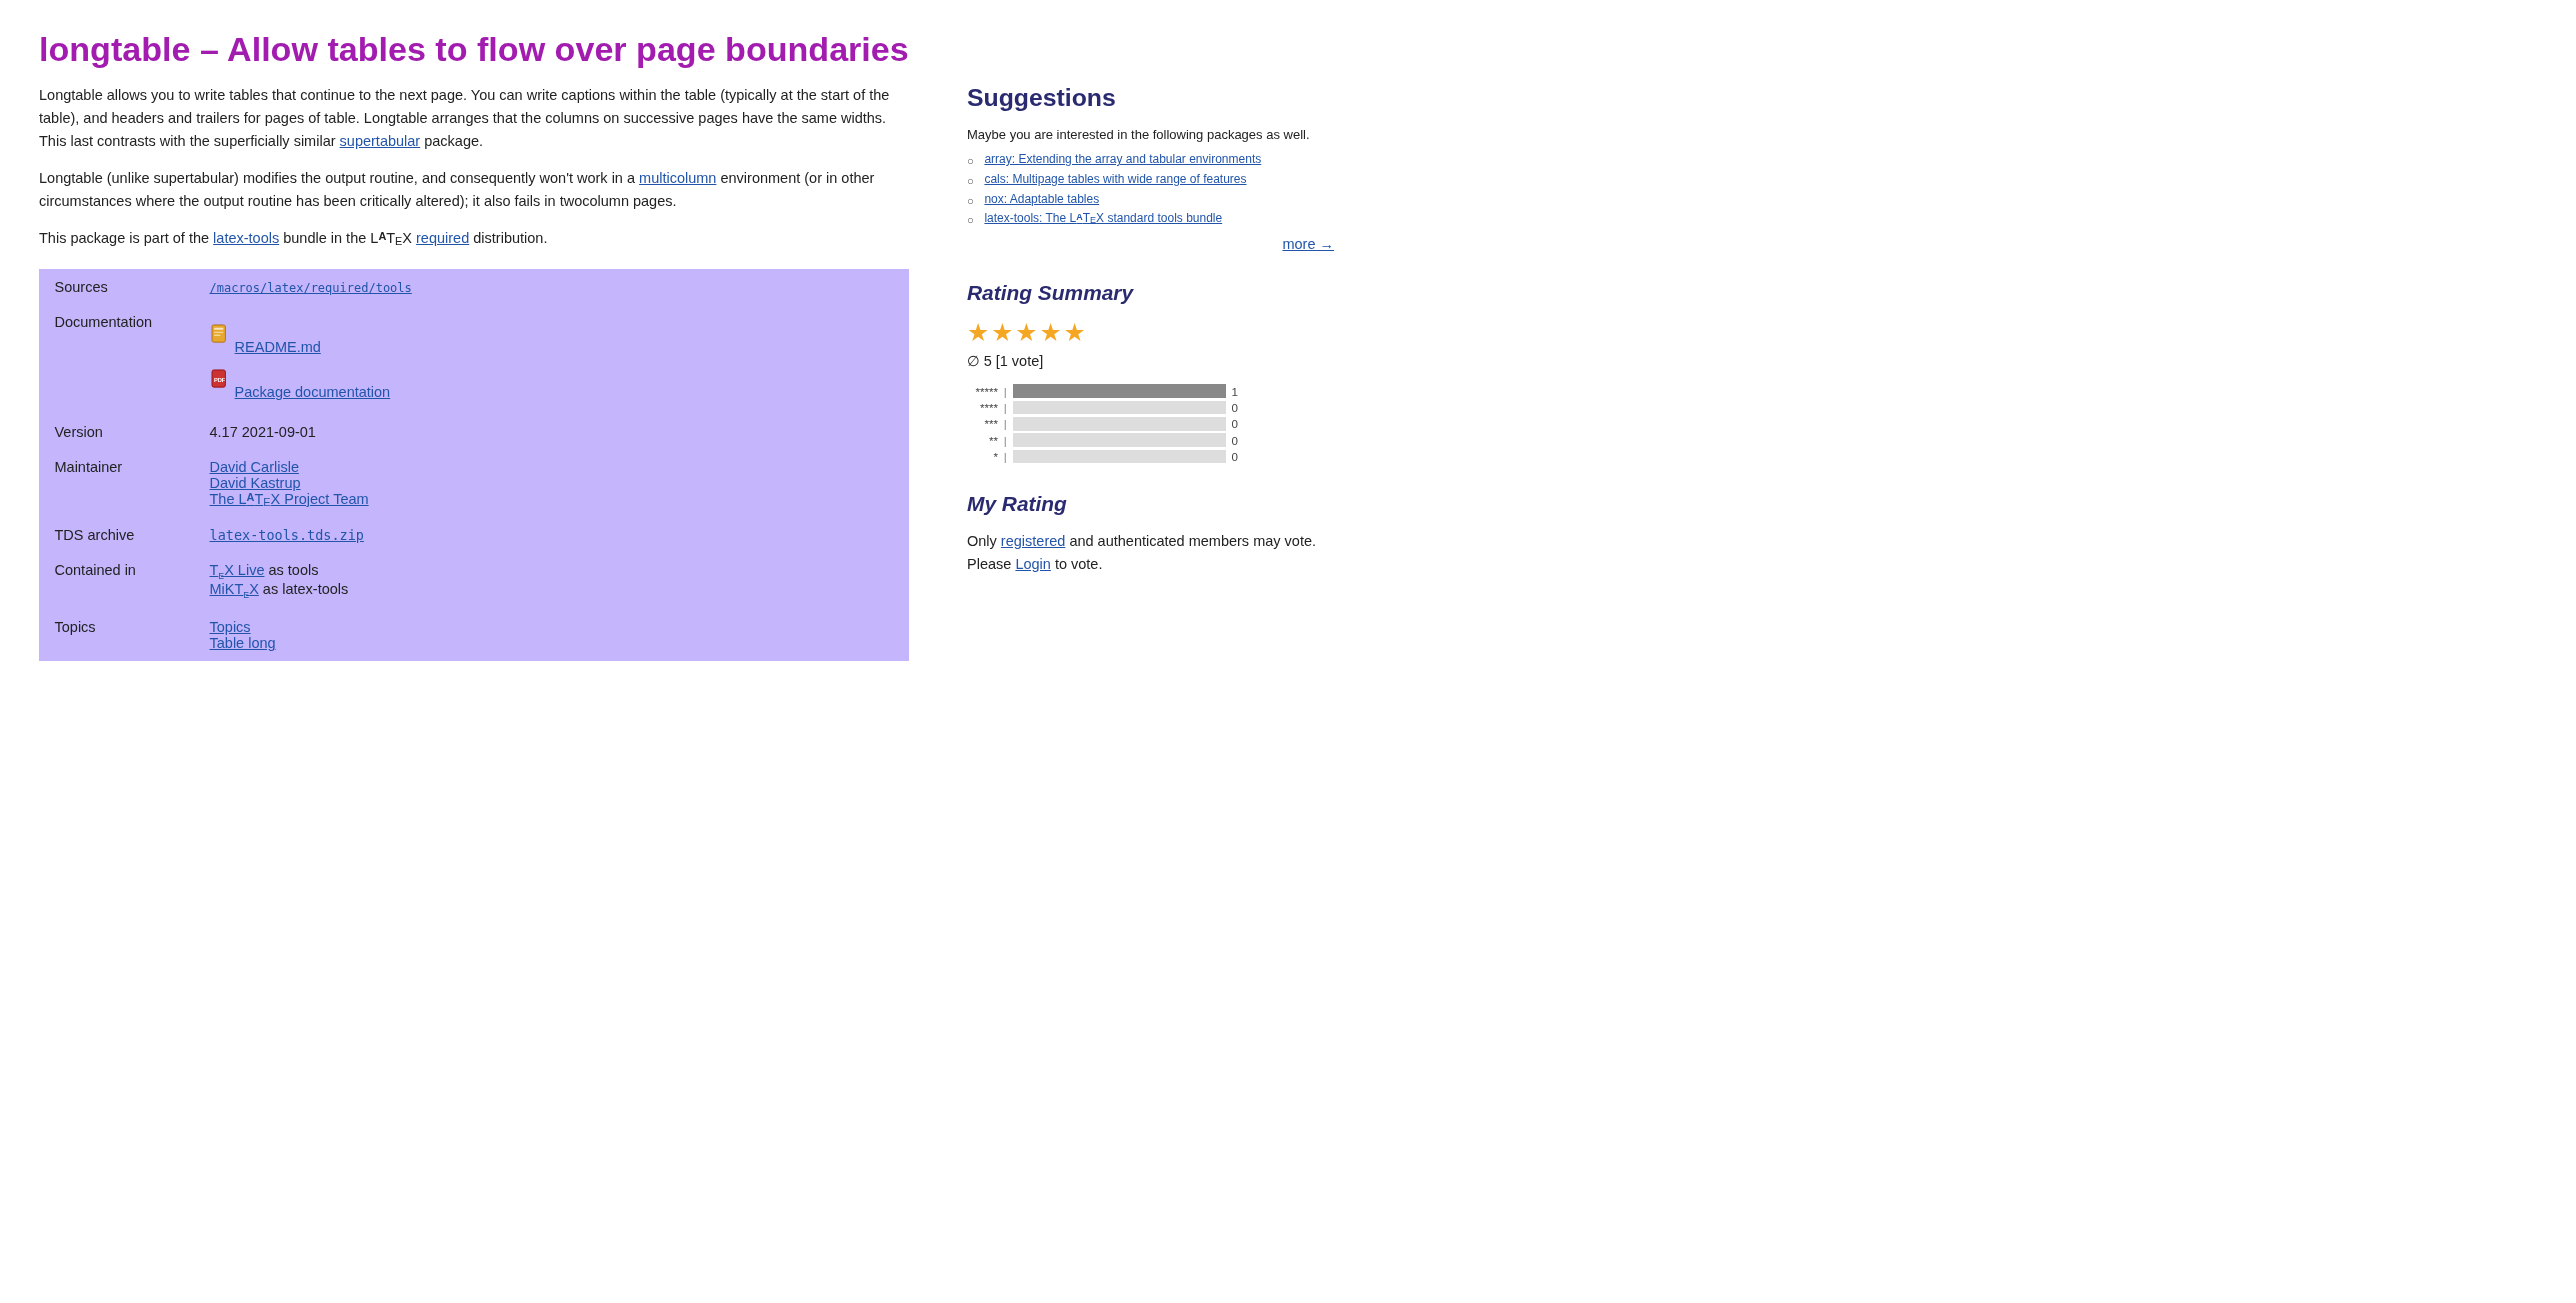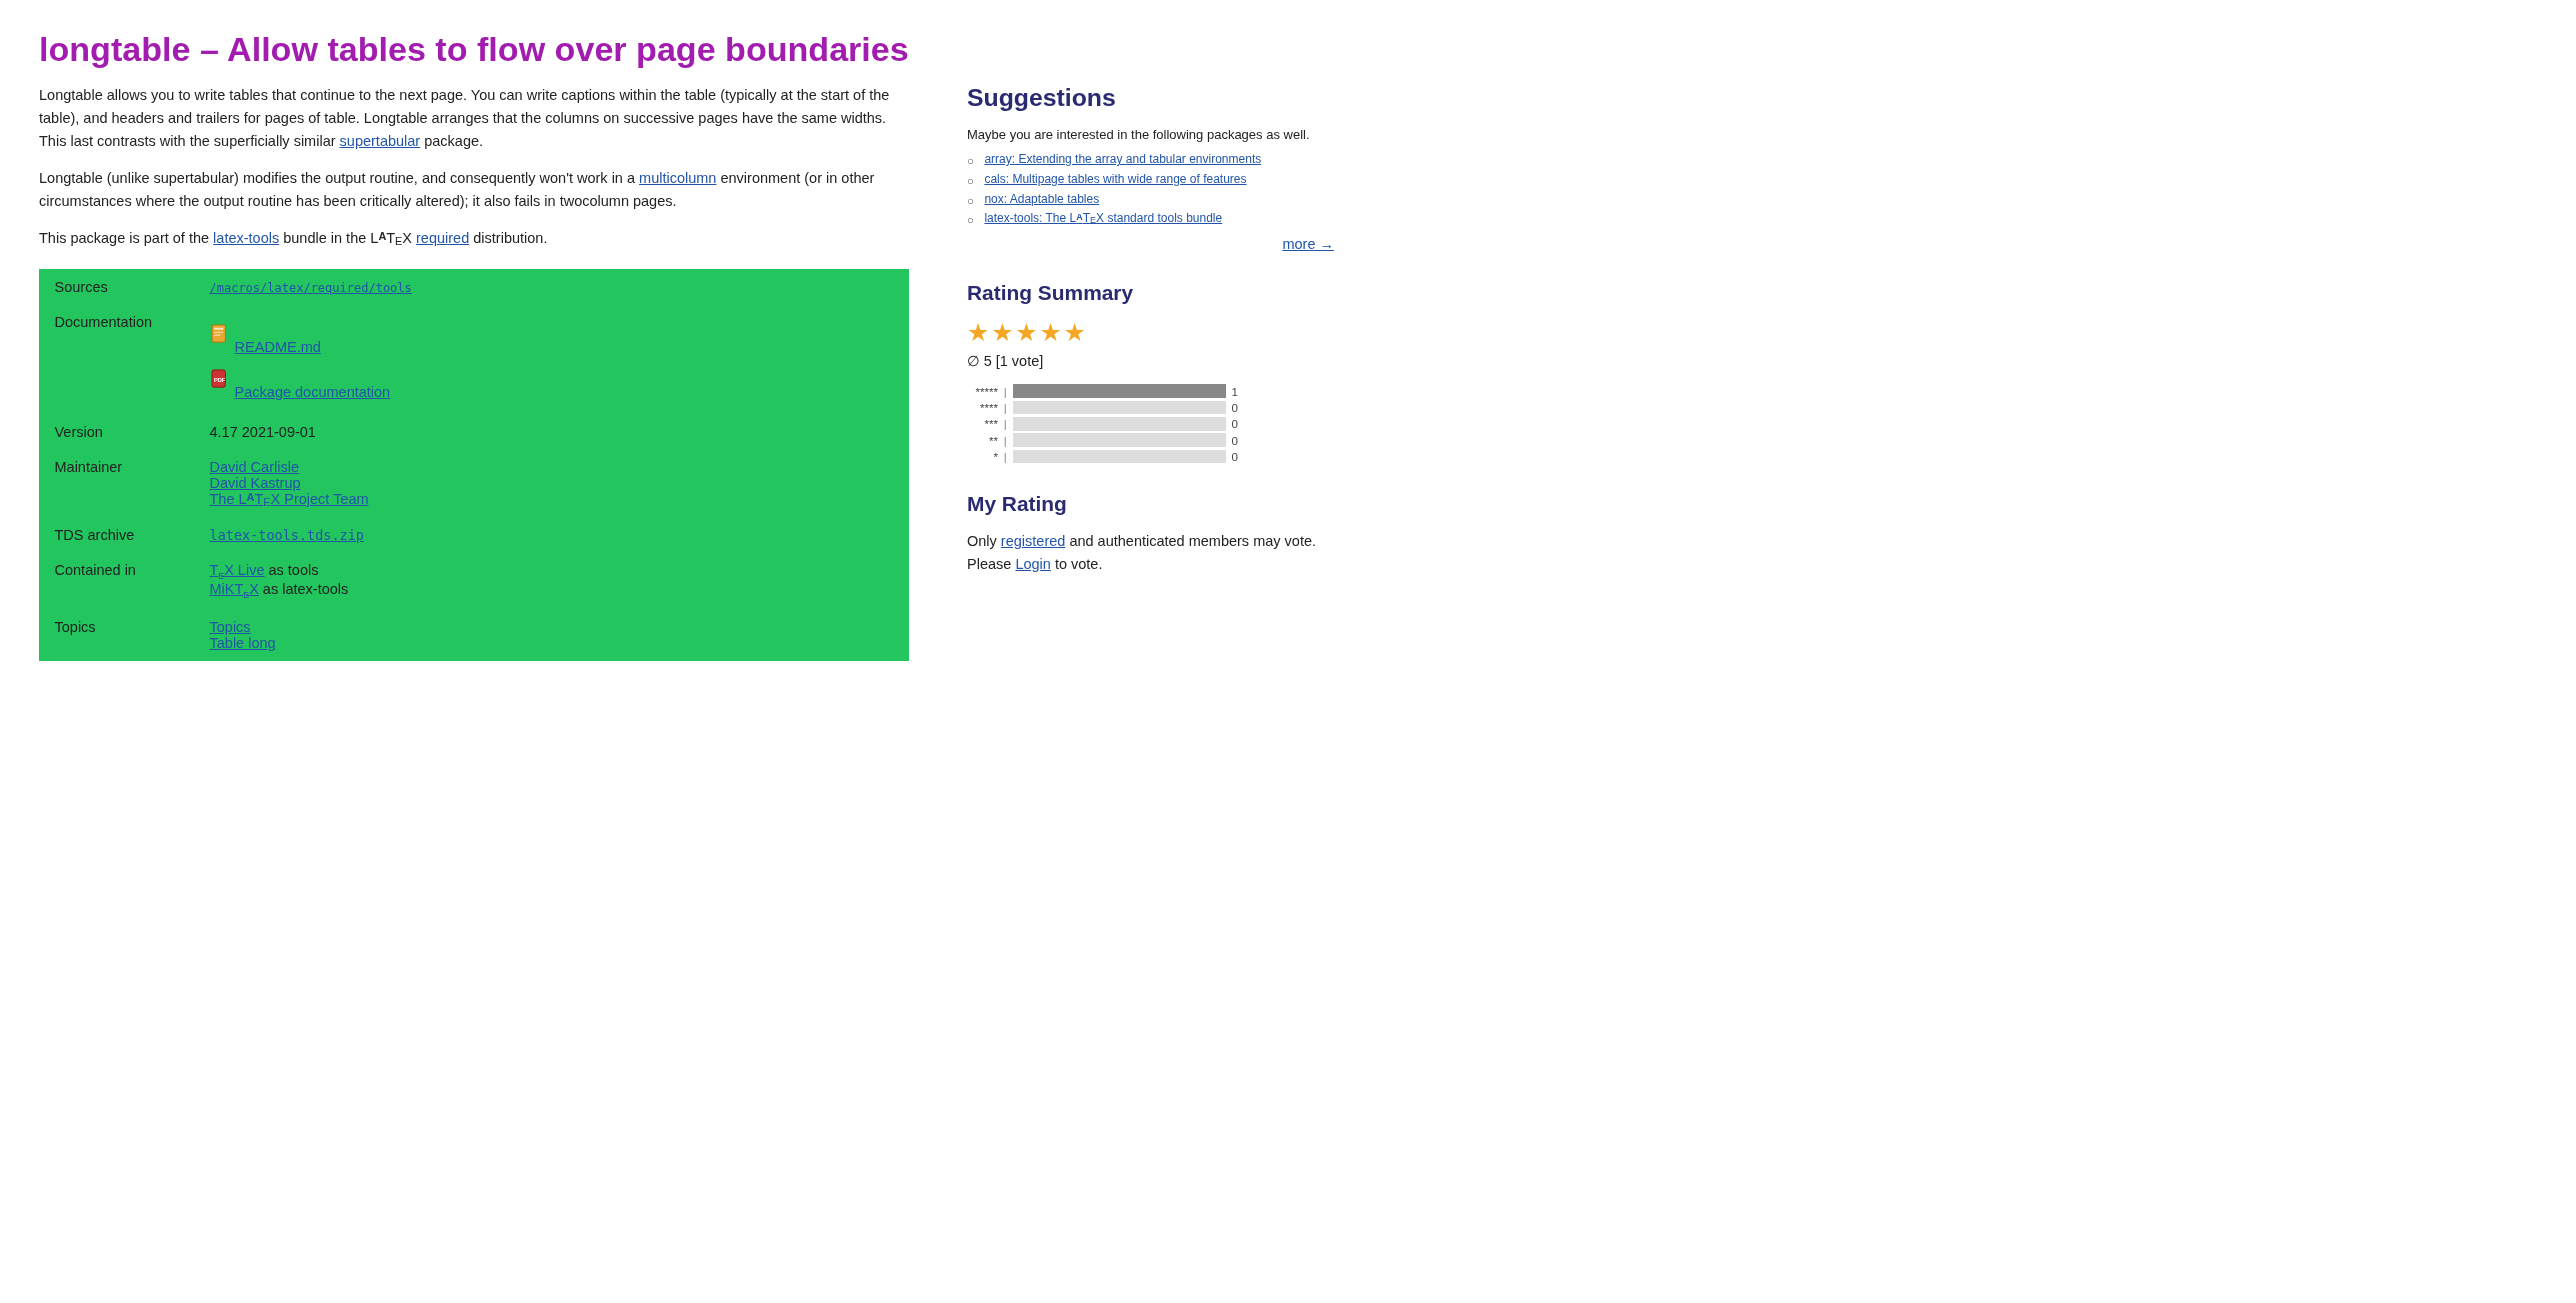--- a/index.html
+++ b/index.html
@@ -36,21 +36,21 @@
     }
     .description {
       font-size: 14.5px;
       line-height: 1.6;
       margin-bottom: 13.5px;
       color: #222;
     }
     .info-table {
       width: 100%;
       border-collapse: collapse;
-      background: #22c55e;
+      background: #c4b5fd;
       margin-top: 19.3px;
       font-size: 14.5px;
     }
     .info-table td {
       padding: 9.7px 15.5px;
       vertical-align: top;
       border: none;
     }
     .info-table tr td:first-child {
       white-space: nowrap;
@@ -72,20 +72,21 @@
       font-weight: 800;
       color: #2a2a70;
       margin-bottom: 15.5px;
     }
     .sidebar h3 {
       font-size: 1.35em;
       font-weight: 800;
       color: #2a2a70;
       margin-bottom: 13.5px;
       margin-top: 29px;
+      font-style: italic;
     }
     .suggestions-text {
       font-size: 13px;
       margin-bottom: 9.7px;
       color: #222;
     }
     .suggestions-list {
       list-style: none;
       padding: 0;
       margin-bottom: 9.7px;

